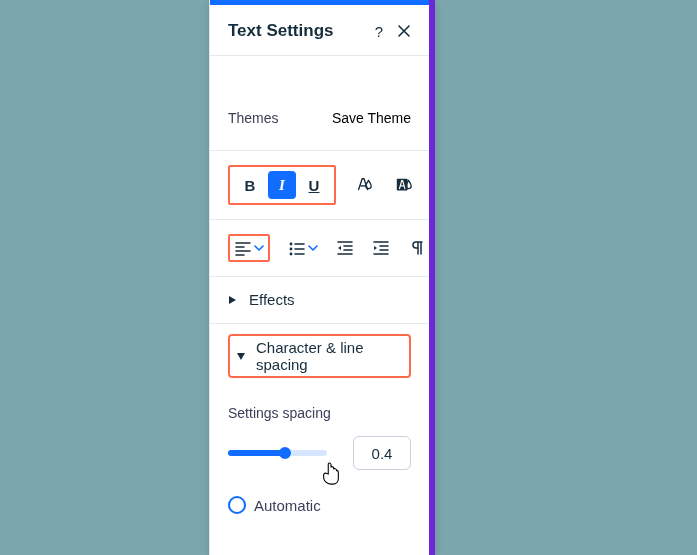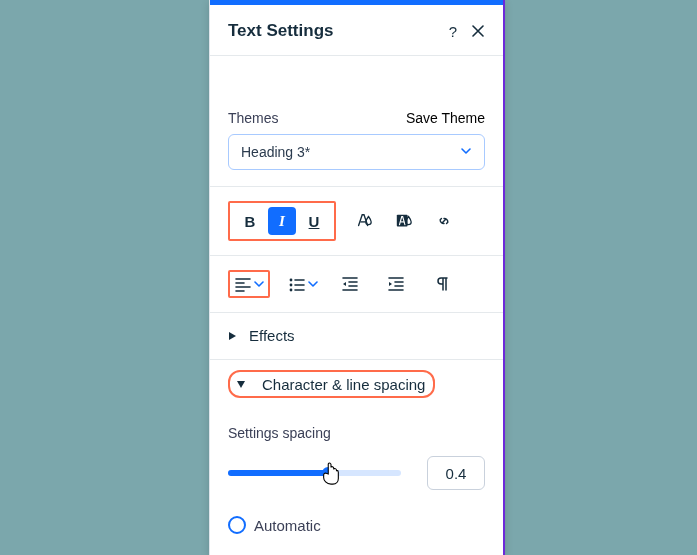--- a/index.html
+++ b/index.html
@@ -7,25 +7,25 @@
     background: #7ba7ac;
     font-family: -apple-system, BlinkMacSystemFont, "Segoe UI", Helvetica, Arial, sans-serif;
     width: 697px;
     height: 555px;
     overflow: hidden;
   }
   .panel {
     position: absolute;
     left: 209px;
     top: 0;
-    width: 296px;
+    width: 226px;
     height: 555px;
     background: #fff;
     border-left: 1px solid #dfe5eb;
-    border-right: 2px solid #6d28d9;
+    border-right: 6px solid #6d28d9;
     box-shadow: 0 2px 8px rgba(0,0,0,0.15);
     overflow: hidden;
   }
   .topbar {
     height: 5px;
     background: #116dff;
   }
   .header {
     display: flex;
     align-items: center;
@@ -157,25 +157,25 @@
     gap: 12px;
     cursor: pointer;
   }
   .acc-row .tri { color: #162d3d; }
   .acc-label {
     font-size: 15px;
     color: #162d3d;
   }
   .hl-acc {
     border: 2px solid #ff6b4a;
-    border-radius: 12px;
+    border-radius: 4px;
     padding: 3px 8px 3px 6px;
     display: inline-flex;
     align-items: center;
-    gap: 16px;
+    gap: 10px;
   }
   .spacing-section {
     padding: 16px 18px 0 18px;
   }
   .slider-row {
     display: flex;
     align-items: center;
     gap: 26px;
     margin-top: 14px;
     margin-bottom: 22px;
@@ -266,28 +266,20 @@
     </div>
   </div>
 
   <div class="divider"></div>
 
   <div class="section">
     <div class="row-label">
       <span class="label">Themes</span>
       <span class="link-text">Save Theme</span>
     </div>
-    <div class="select">
-      <span class="select-text">Heading 3*</span>
-      <span class="chevron">
-        <svg viewBox="0 0 12 12">
-            <path d="M2 4 L6 8 L10 4" fill="none" stroke="#116dff" stroke-width="1.6" stroke-linecap="round" stroke-linejoin="round"></path>
-          </svg>
-      </span>
-    </div>
   </div>
 
   <div class="divider"></div>
 
   <div class="toolbar">
     <div class="hl-box">
       <div class="tool-btn">
         <span class="bold-letter">B</span>
       </div>
       <div class="tool-btn active">

